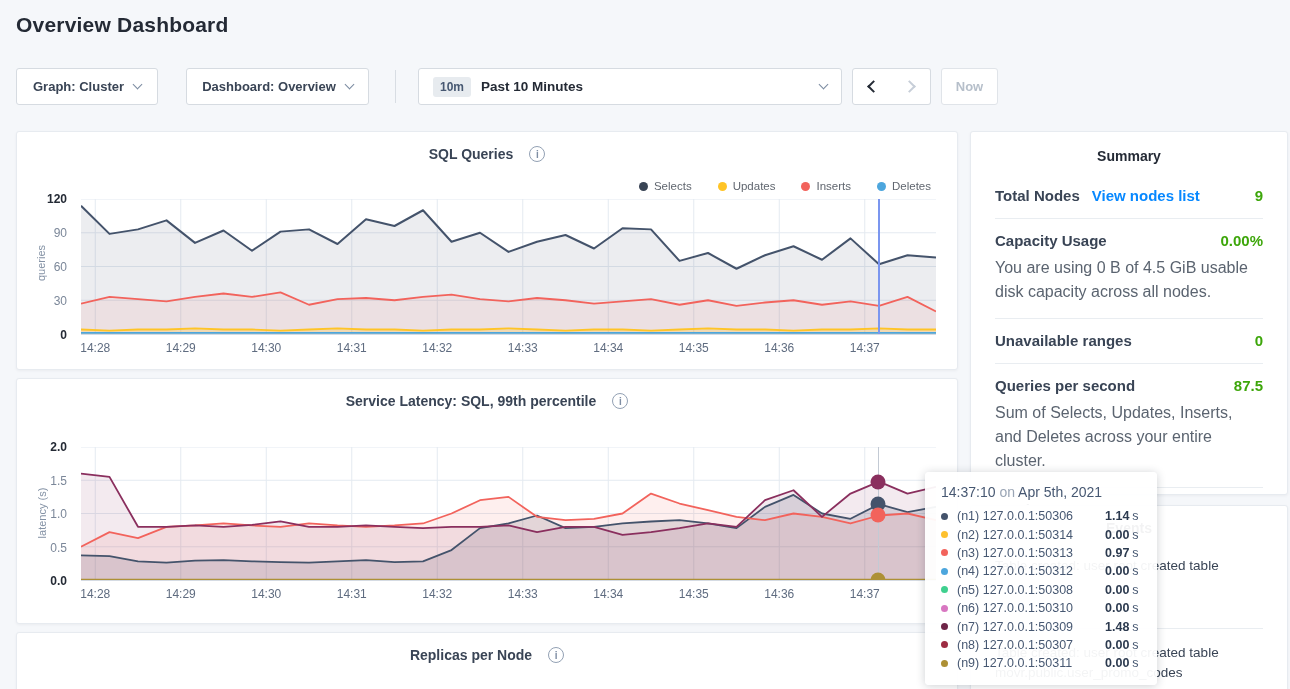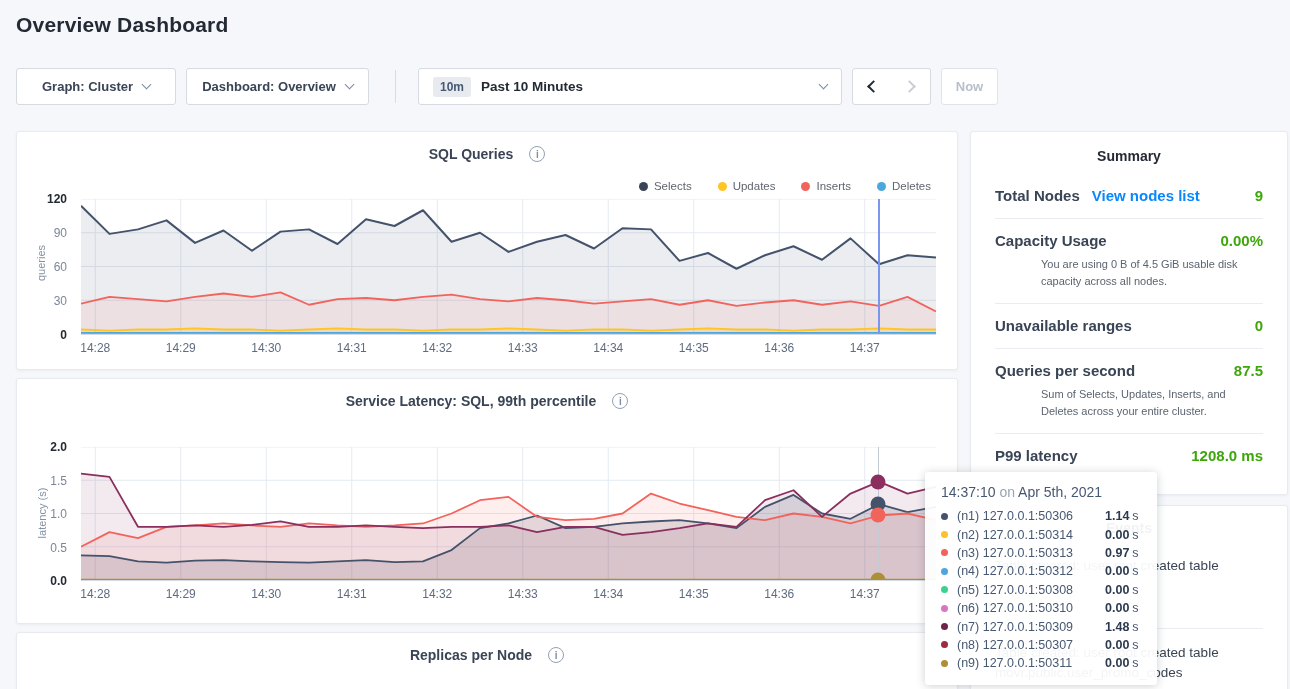--- a/index.html
+++ b/index.html
@@ -46,21 +46,21 @@
   .xticks span { position:absolute; width:60px; margin-left:-30px; text-align:center; font-size:12px; color:#5f6c80; }
   .ylab { position:absolute; font-size:11px; color:#8492a5; transform:rotate(-90deg); transform-origin:center; white-space:nowrap; }
 
   
   .sum-title { text-align:center; font-size:14px; font-weight:700; color:#242a35; padding:16px 13px 10px; }
   .sum-body { padding:0 24px; }
   .sum-row { padding:13px 0 14px; border-top:1px solid #e9edf1; }
   .sum-row:first-child { border-top:none; }
   .sum-head { display:flex; align-items:baseline; gap:12px; font-size:15px; font-weight:700; color:#394455; }
   .sum-head .val { margin-left:auto; }
-  .sum-desc { margin-top:7px; font-size:11px; line-height:1.5; color:#5b6470; font-weight:400;margin-left:46px; }
+  .sum-desc { margin-top:7px; font-size:16px; line-height:1.5; color:#5b6470; font-weight:400; }
 
   
   .evt-title { text-align:center; font-size:14px; font-weight:700; color:#242a35; padding:14px 0 0; }
   .evt-body { padding:0 24px; }
   .evt-item { font-size:13.5px; line-height:20px; color:#394455; }
   .evt-item + .evt-item { border-top:1px solid #e9edf1; padding-top:14px; }
 
   
   .tooltip { position:absolute; left:925px; top:472px; width:232px; background:rgba(255,255,255,.94); border-radius:4px;
              box-shadow:0 1px 10px rgba(32,42,54,.22); padding:12px 14px 12px 16px; z-index:50; }
@@ -72,21 +72,21 @@
   .tt-row .val { font-weight:700; color:#2c3a4f; }
   .tt-row .unit { font-weight:400; margin-left:3px; color:#475872; }
 </style>
 </head>
 <body>
 
 <div class="screen">
 
   <div class="page-title">Overview Dashboard</div>
 
-  <div class="tbtn" style="left:16px; width:160px;">
+  <div class="tbtn" style="left:16px; width:142px;">
     <span>Graph: Cluster</span>
     <span class="caret"></span>
   </div>
   <div class="tbtn" style="left:186px; width:183px;">
     <span>Dashboard: Overview</span>
     <span class="caret"></span>
   </div>
   <div class="vdiv"></div>
   <div class="tbtn timesel" style="left:418px; width:424px;">
     <span class="badge10m">10m</span>

